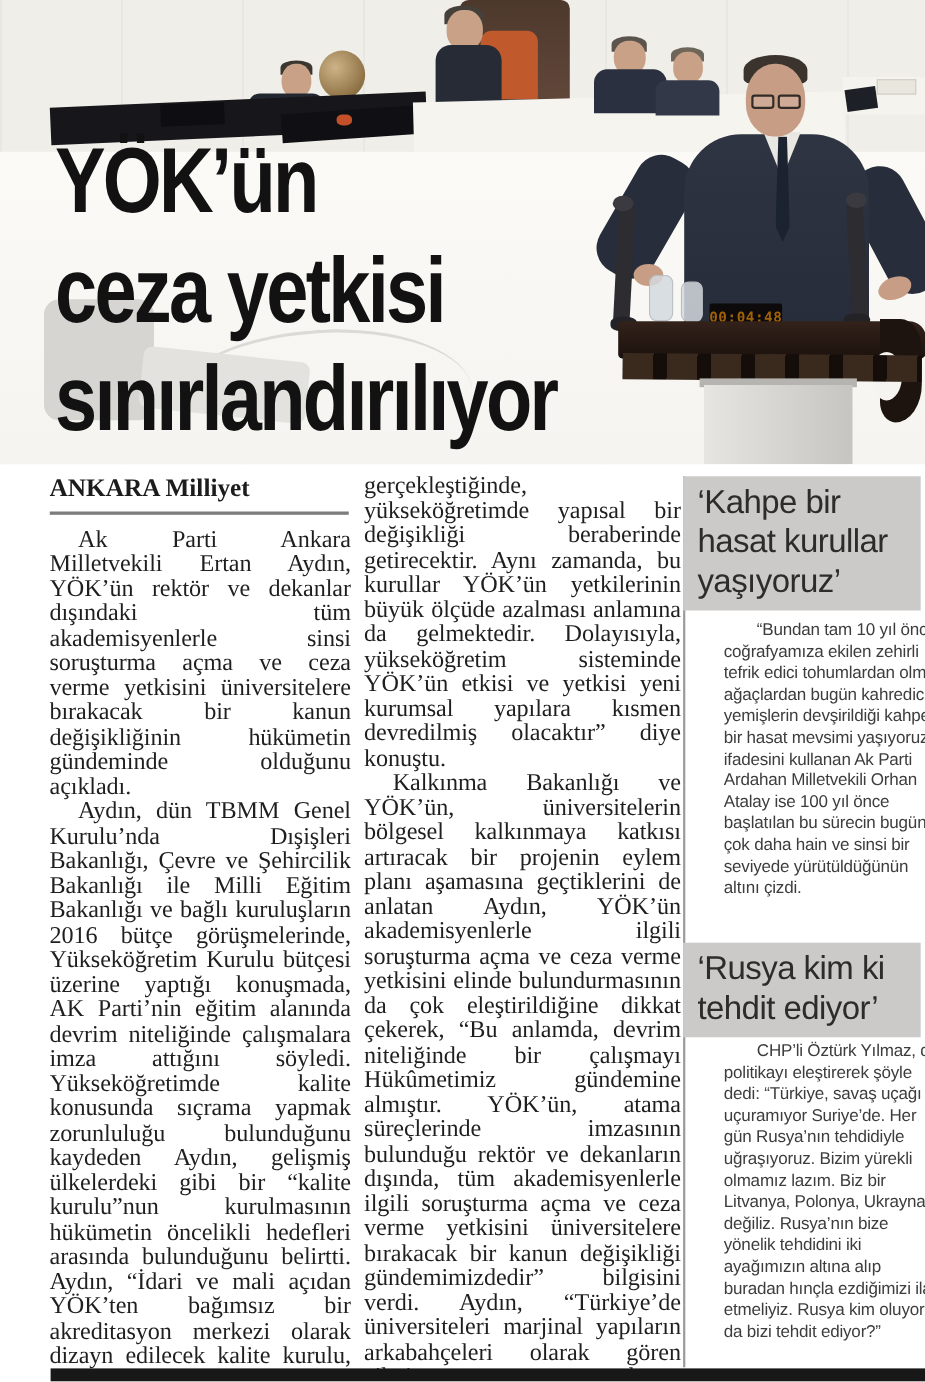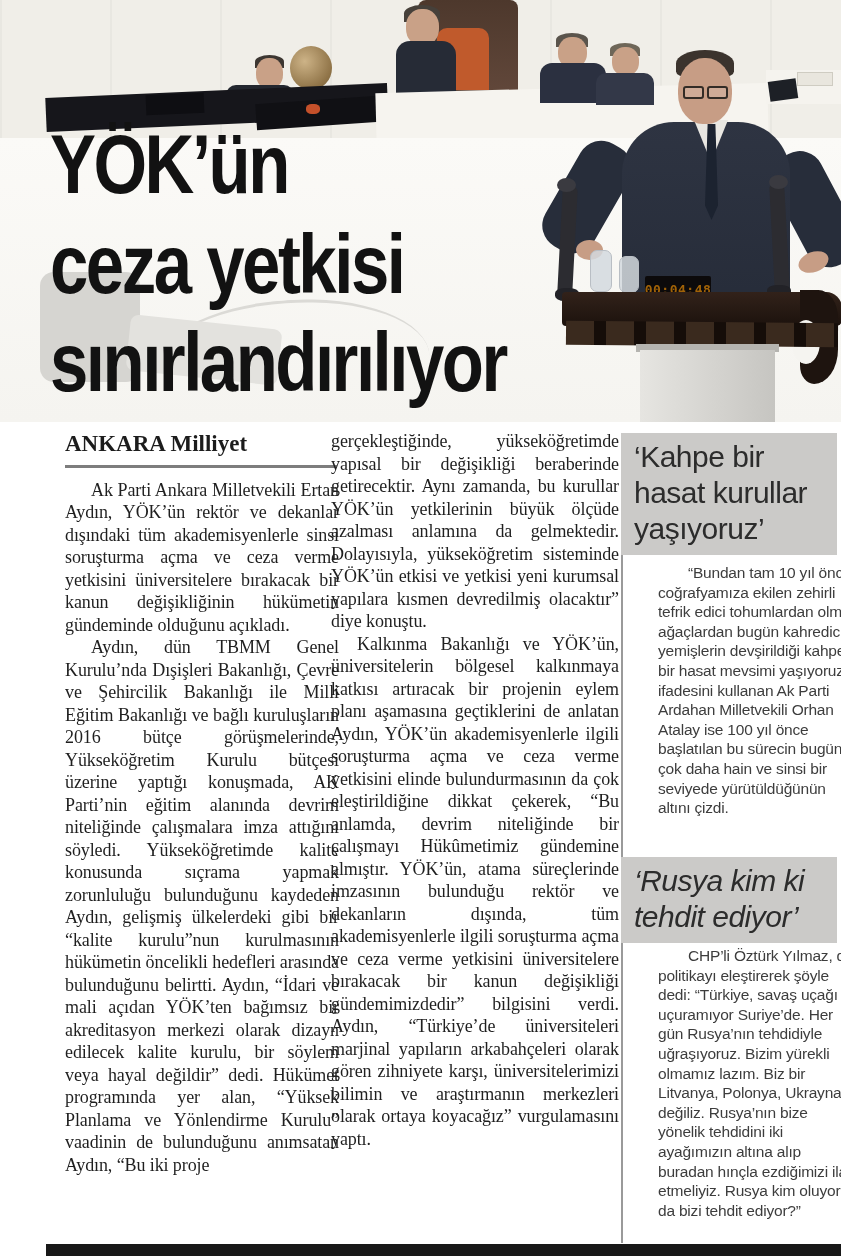--- a/index.html
+++ b/index.html
@@ -84,36 +84,36 @@
   .pedestal-top { left:636px; top:344px; width:143px; height:8px; background:#b5b4b0; }
   .pedestal { left:640px; top:350px; width:135px; height:72px; background:linear-gradient(90deg,#e6e5e1,#c6c5c1); }
 
   .headline { position:absolute; left:50px; z-index:10; font-family:"Liberation Sans", sans-serif;
               font-weight:700; font-size:84px; color:#121212; letter-spacing:-3px;
               transform:scaleX(0.82); transform-origin:left top; white-space:nowrap; line-height:1; }
   .hl1 { top:122px; } .hl2 { top:222px; } .hl3 { top:320px; }
 
   
   .col { position:absolute; top:430px; height:815px; overflow:hidden; }
-  .col-1 { left:45px; width:274px;margin-left:20px; }
+  .col-1 { left:45px; width:274px; }
   .col-2 { left:331px; width:288px; }
   .byline { font-family:"Liberation Serif", serif; font-weight:700; font-size:23px;
             color:#1c1c1c; padding-top:1px; }
   .byline-rule { margin-top:8px; margin-bottom:11px; width:272px; height:2.5px; background:#7d7d7d; }
-  .col p { font-size:18px; line-height:22.5px; color:#1f1f1f; text-align:justify;
+  .col p { font-size:22px; line-height:22.5px; color:#1f1f1f; text-align:justify;
            text-indent:26px; letter-spacing:-0.1px; hyphens:auto; }
   .col p.cont { text-indent:0; }
 
   
   .sidebar-rule { position:absolute; left:621px; top:433px; width:2px; height:810px; background:#9a9a9a; }
   .sb-box { position:absolute; left:621px; width:216px; background:#cbcac8;
             font-family:"Liberation Sans", sans-serif; font-size:30px; line-height:36px;
             color:#2c2c2c; letter-spacing:-0.5px; padding:6px 6px 8px 13px; }
   .sb-box-1 { top:433px; min-height:119px; }
-  .sb-box-2 { top:857px; min-height:80px;font-style:italic; }
+  .sb-box-2 { top:857px; min-height:80px; }
   .sb-body { position:absolute; left:634px; width:200px; overflow:hidden;
              font-family:"Liberation Sans", sans-serif; font-size:15.5px; line-height:19.6px;
              color:#3d3d3d; letter-spacing:-0.2px; text-indent:30px;margin-left:24px; }
   .sb-body-1 { top:563px; height:278px; }
   .sb-body-2 { top:946px; height:297px; }
 
   .bottom-bar { position:absolute; left:46px; top:1244px; width:795px; height:12px; background:#181818; }
 </style>
 </head>
 <body>

